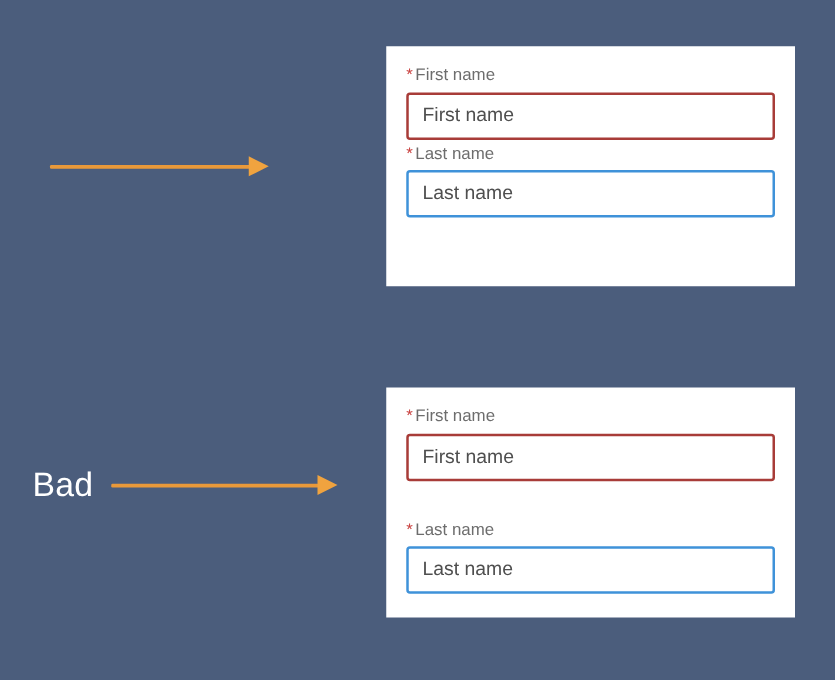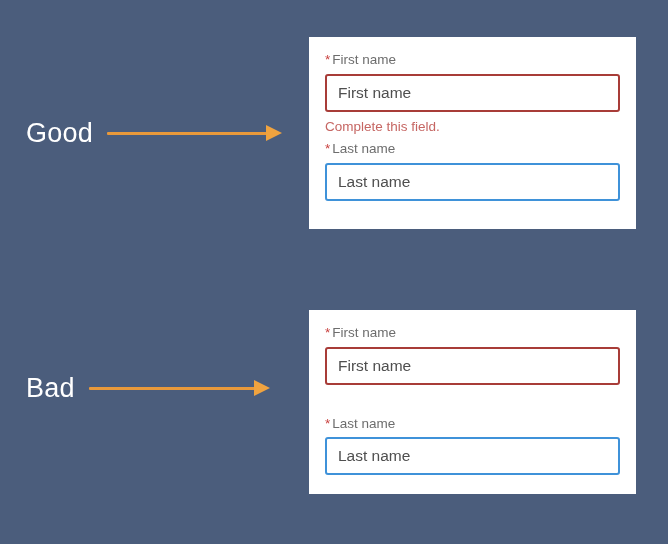--- a/index.html
+++ b/index.html
@@ -105,21 +105,20 @@
     height: 30px;
   }
   .field-group-second {
     margin-top: 2px;
   }
 </style>
 </head>
 <body>
 
 <div class="annotation" style="left:26px; top:113px;">
-  <span class="annotation-label">Good</span>
   <span class="arrow">
     <span class="arrow-line" style="width:160px;"></span>
     <span class="arrow-head"></span>
   </span>
 </div>
 
 <div class="annotation" style="left:26px; top:368px;text-align:right;">
   <span class="annotation-label">Bad</span>
   <span class="arrow">
     <span class="arrow-line" style="width:166px;"></span>
@@ -130,21 +129,20 @@
 <div class="card" style="left:309px; top:37px; width:327px; height:192px;">
 
   <div class="field-label">
     <span class="req-star">*</span><span>First name</span>
   </div>
 
   <div class="text-input error">
     <span>First name</span>
   </div>
 
-  <div class="error-message">Complete this field.</div>
 
   <div class="field-label field-group-second">
     <span class="req-star">*</span><span>Last name</span>
   </div>
 
   <div class="text-input focused">
     <span>Last name</span>
   </div>
 </div>
 

